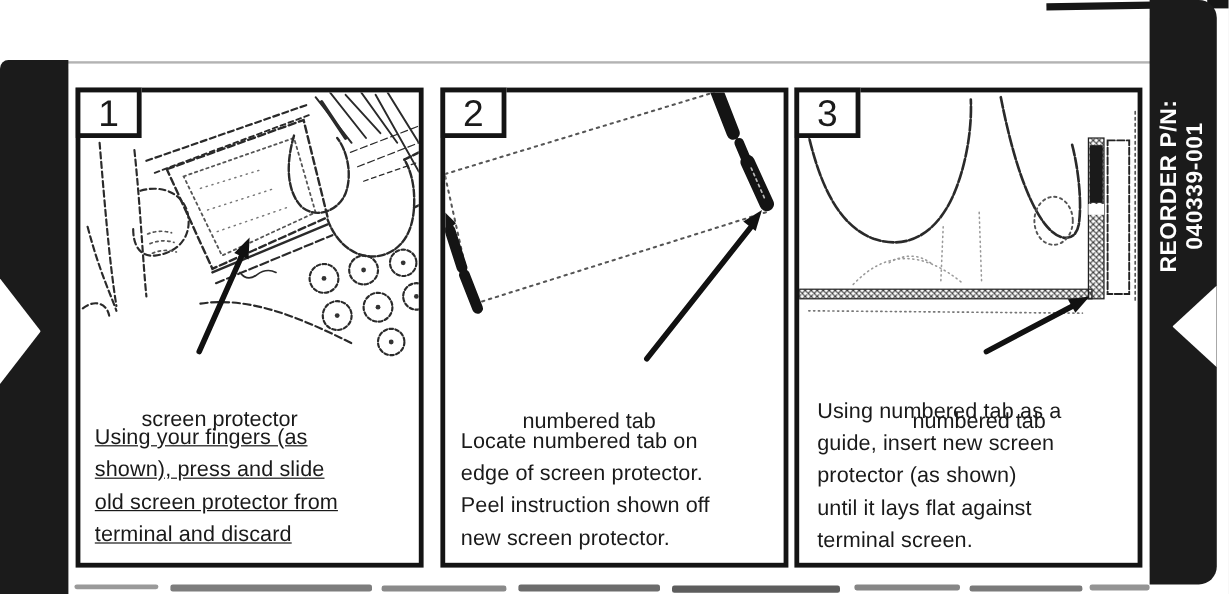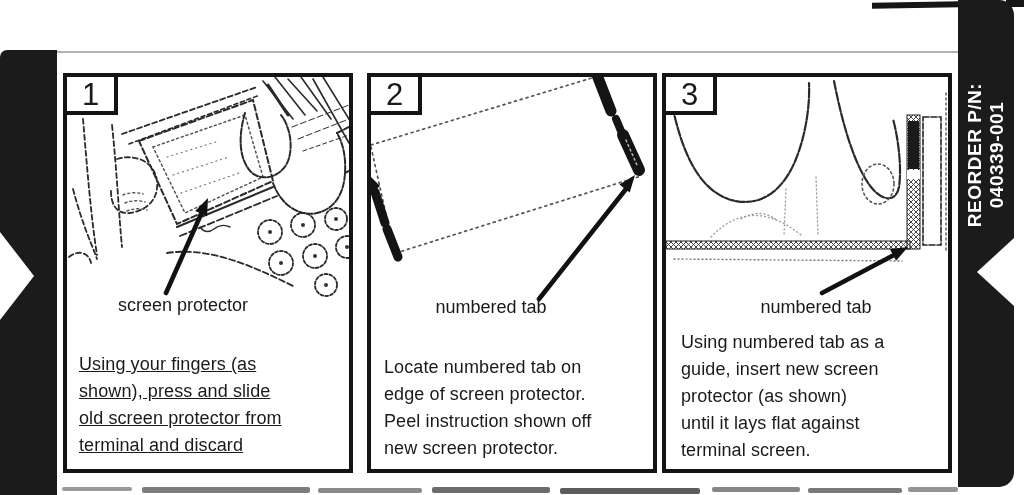--- a/index.html
+++ b/index.html
@@ -27,21 +27,21 @@
   }
 
   
   .panel{position:absolute;top:73px;width:290px;height:400px;border:4px solid #141414;
     background:#ffffff;box-sizing:border-box;}
   .panel.p1{left:63px;} .panel.p2{left:367px;} .panel.p3{left:662px;}
   .numbox{position:absolute;left:-4px;top:-4px;width:55px;height:42px;border:4px solid #141414;
     background:#ffffff;box-sizing:border-box;display:flex;align-items:center;justify-content:center;
     font-size:31px;line-height:1;z-index:3;}
   .illo{position:absolute;left:0;top:0;z-index:1;}
-  .callout{position:absolute;width:160px;text-align:center;font-size:18px;z-index:2;}
+  .callout{position:absolute;width:160px;text-align:center;font-size:18px;z-index:2;margin-top:44px;}
   .panel.p1 .callout{left:36px;top:218px;}
   .panel.p2 .callout{left:40px;top:220px;}
   .panel.p3 .callout{left:70px;top:220px;}
   .caption{position:absolute;white-space:pre-line;font-size:18px;line-height:27px;z-index:2;letter-spacing:0.1px;}
   .panel.p1 .caption{left:12px;top:274px;text-decoration:underline;}
   .panel.p2 .caption{left:13px;top:277px;}
   .panel.p3 .caption{left:15px;top:252px;}
 </style>
 </head>
 <body>

